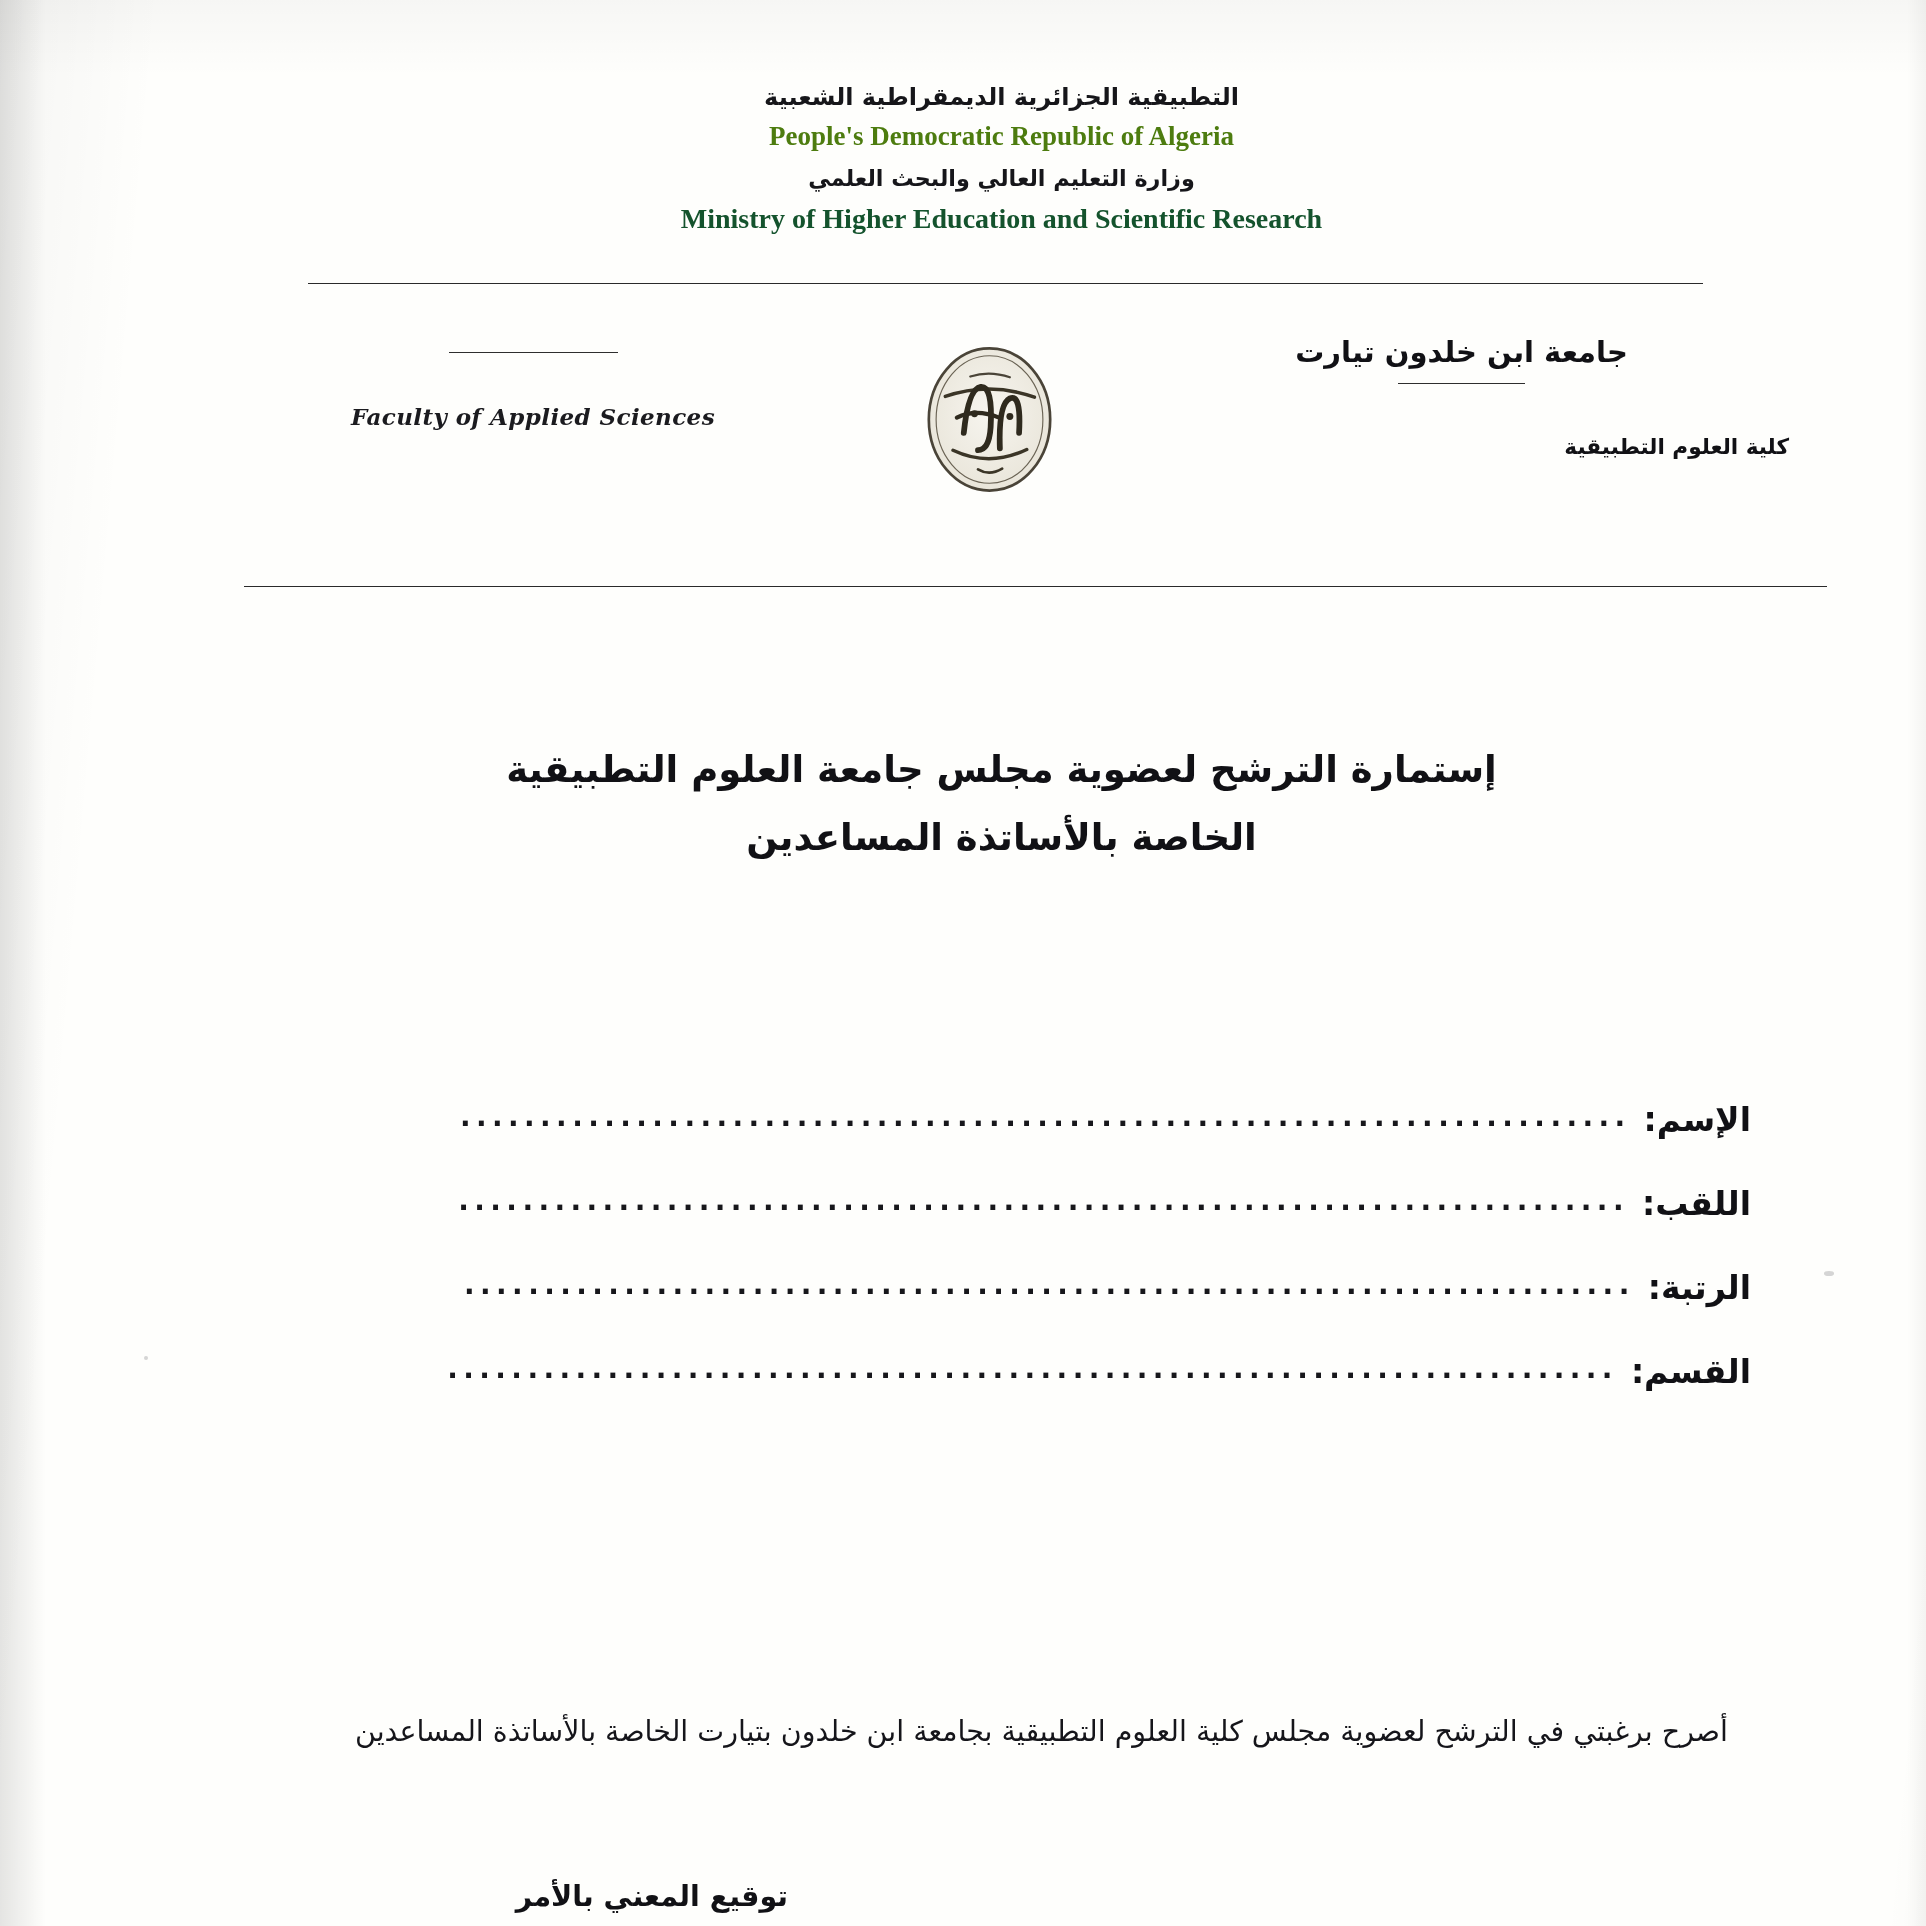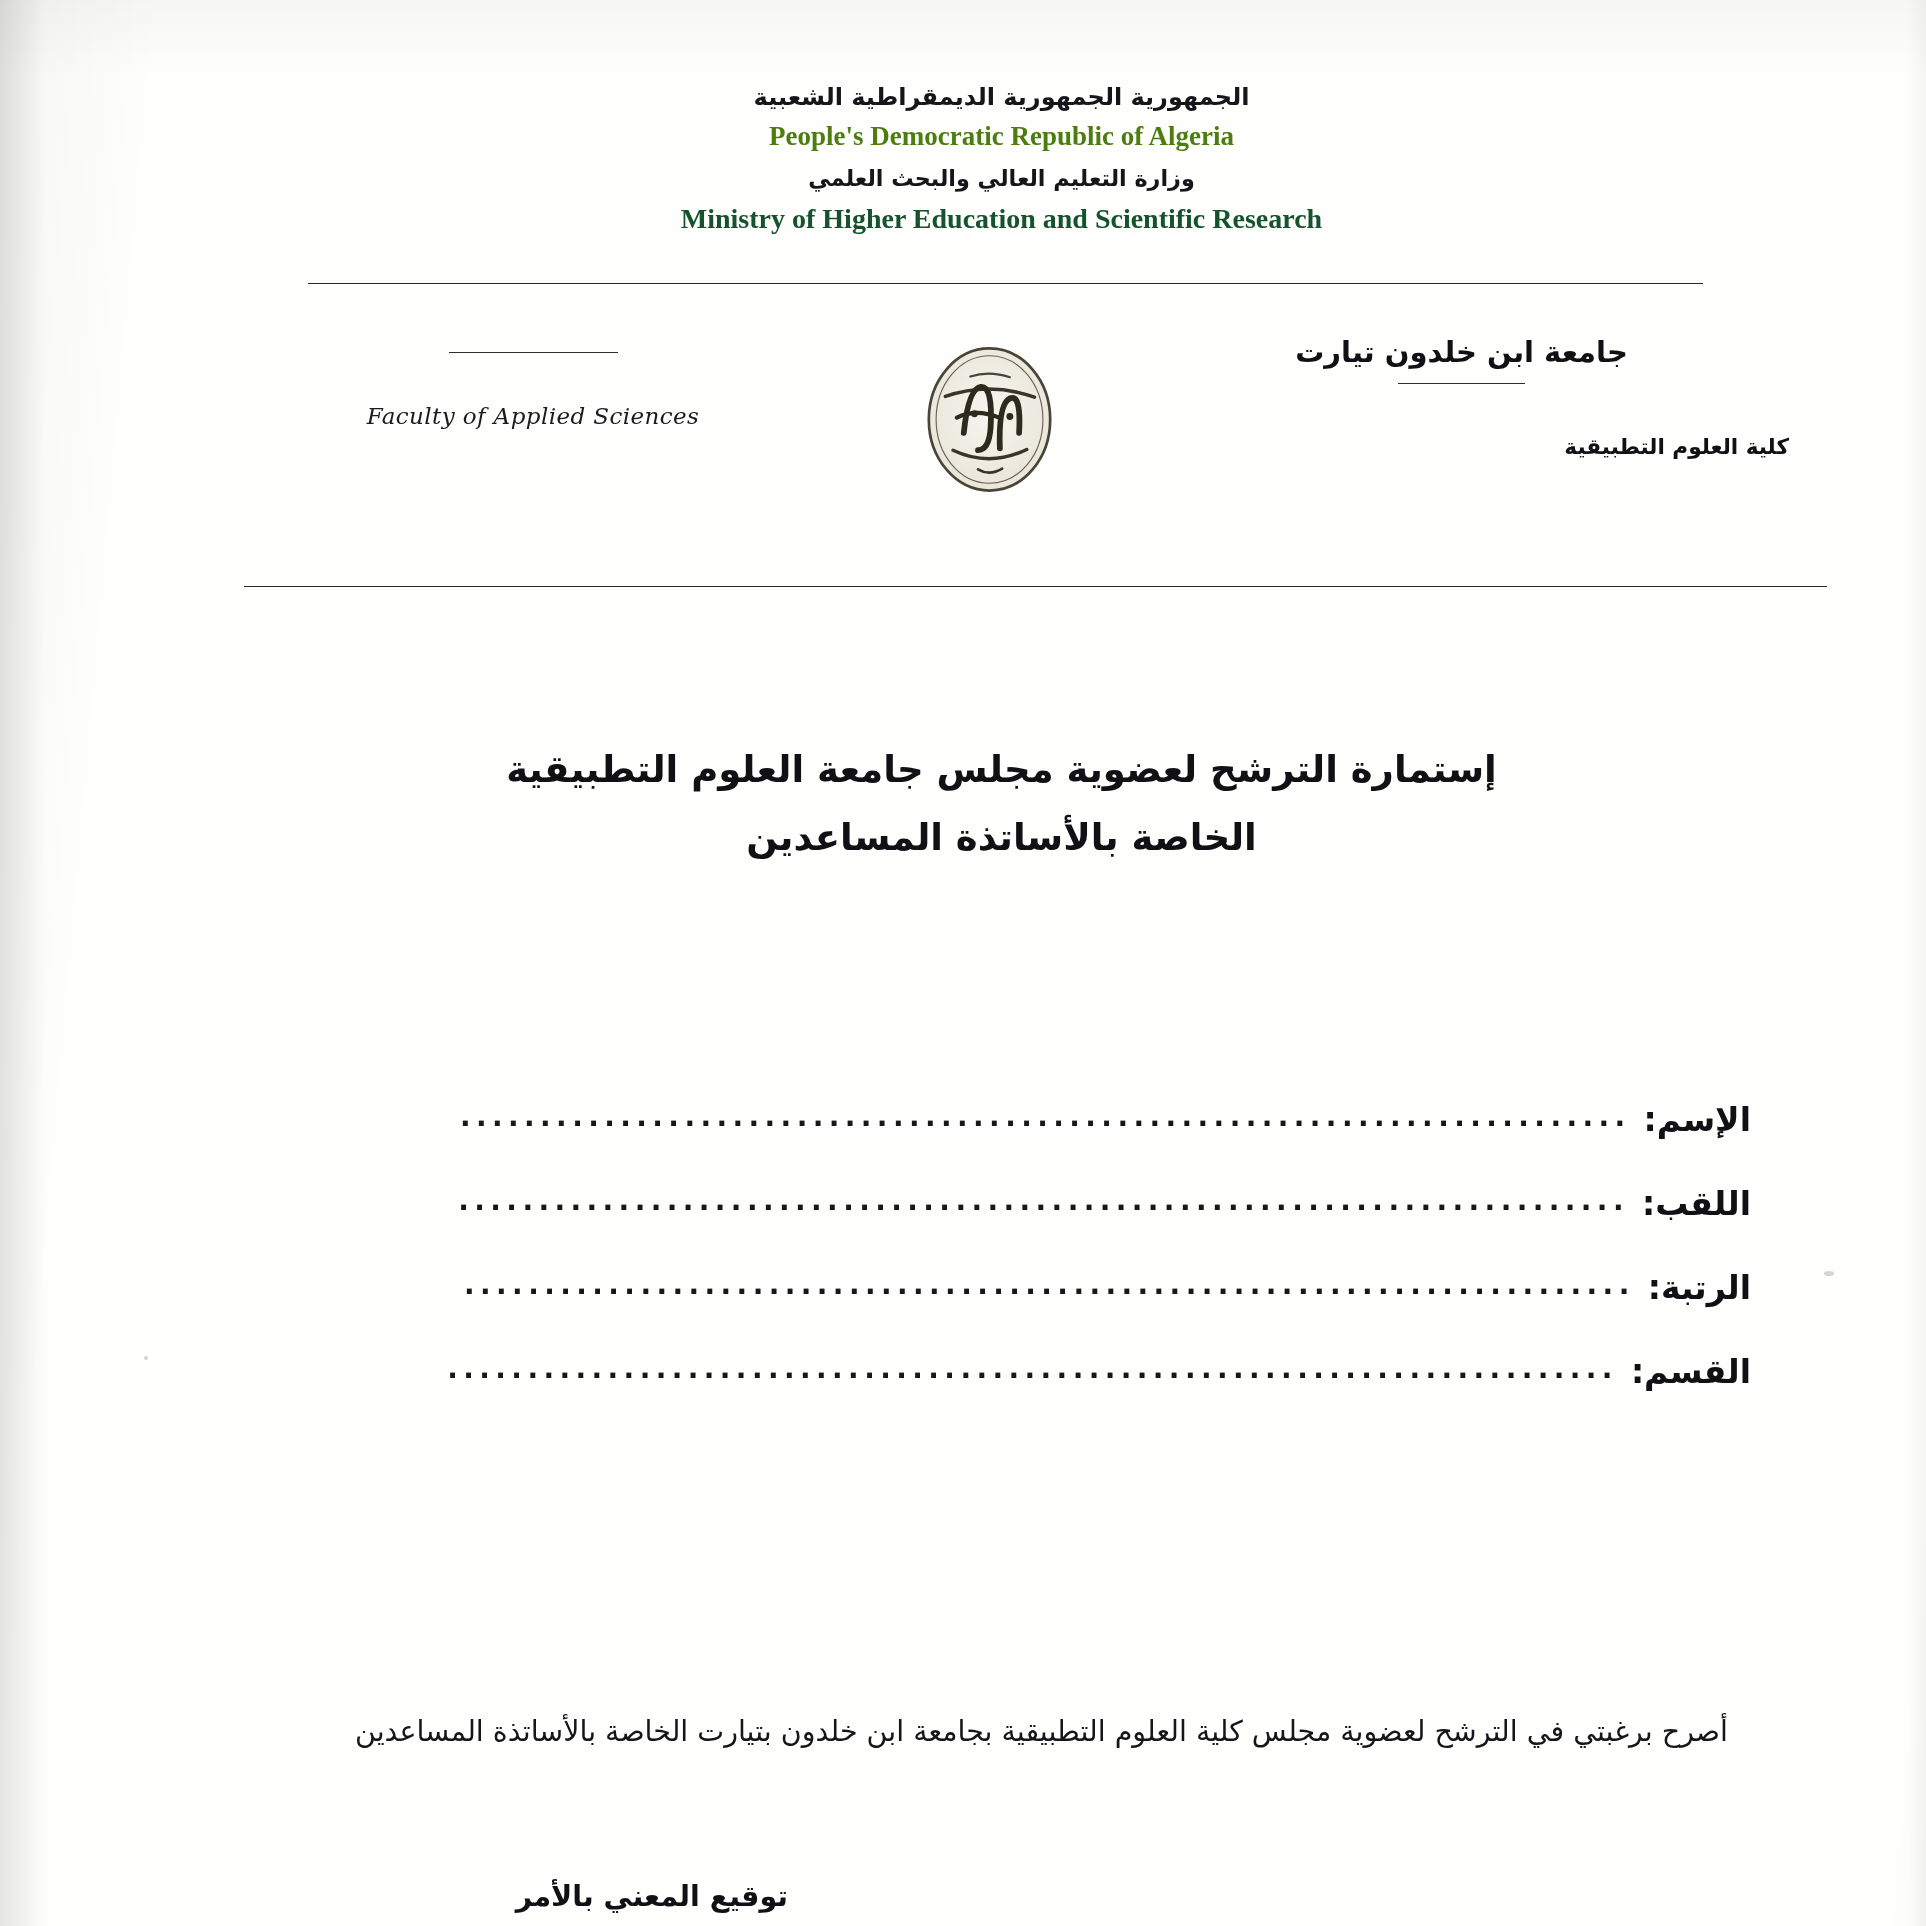--- a/index.html
+++ b/index.html
@@ -114,21 +114,21 @@
     margin: 13px auto 0 auto;
     width: 169px;
     height: 0;
     border-top: 1.2px solid #2e2e2e;
   }
   .inst-left .fac {
     margin-top: 50px;
     font-family: "DejaVu Serif", serif;
     font-style: italic;
     font-size: 23px;
-    font-weight: 400;
+    font-weight: 700;
     color: #1b1b1f;
     letter-spacing: 0.4px;
   }
 
   .inst-right {
     position: absolute;
     right: 116px;
     top: 15.4px;
     width: 655px;
     text-align: center;
@@ -283,21 +283,21 @@
 <body>
 
 <div class="page">
   <div class="paper-tint"></div>
   <div class="edge-shadow-left"></div>
   <div class="edge-shadow-right"></div>
 
   <div class="sheet">
 
     <div class="header-block">
-      <div class="hdr-ar-1">الجمهورية الجمهورية الديمقراطية الشعبية</div>
+      <div class="hdr-ar-1">التطبيقية الجزائرية الديمقراطية الشعبية</div>
       <div class="hdr-en-1">People's Democratic Republic of Algeria</div>
       <div class="hdr-ar-2">وزارة التعليم العالي والبحث العلمي</div>
       <div class="hdr-en-2">Ministry of Higher Education and Scientific Research</div>
     </div>
     <div class="rule-top"></div>
 
     <div class="inst-row">
 
       <div class="inst-left">
         <div class="small-rule"></div>

